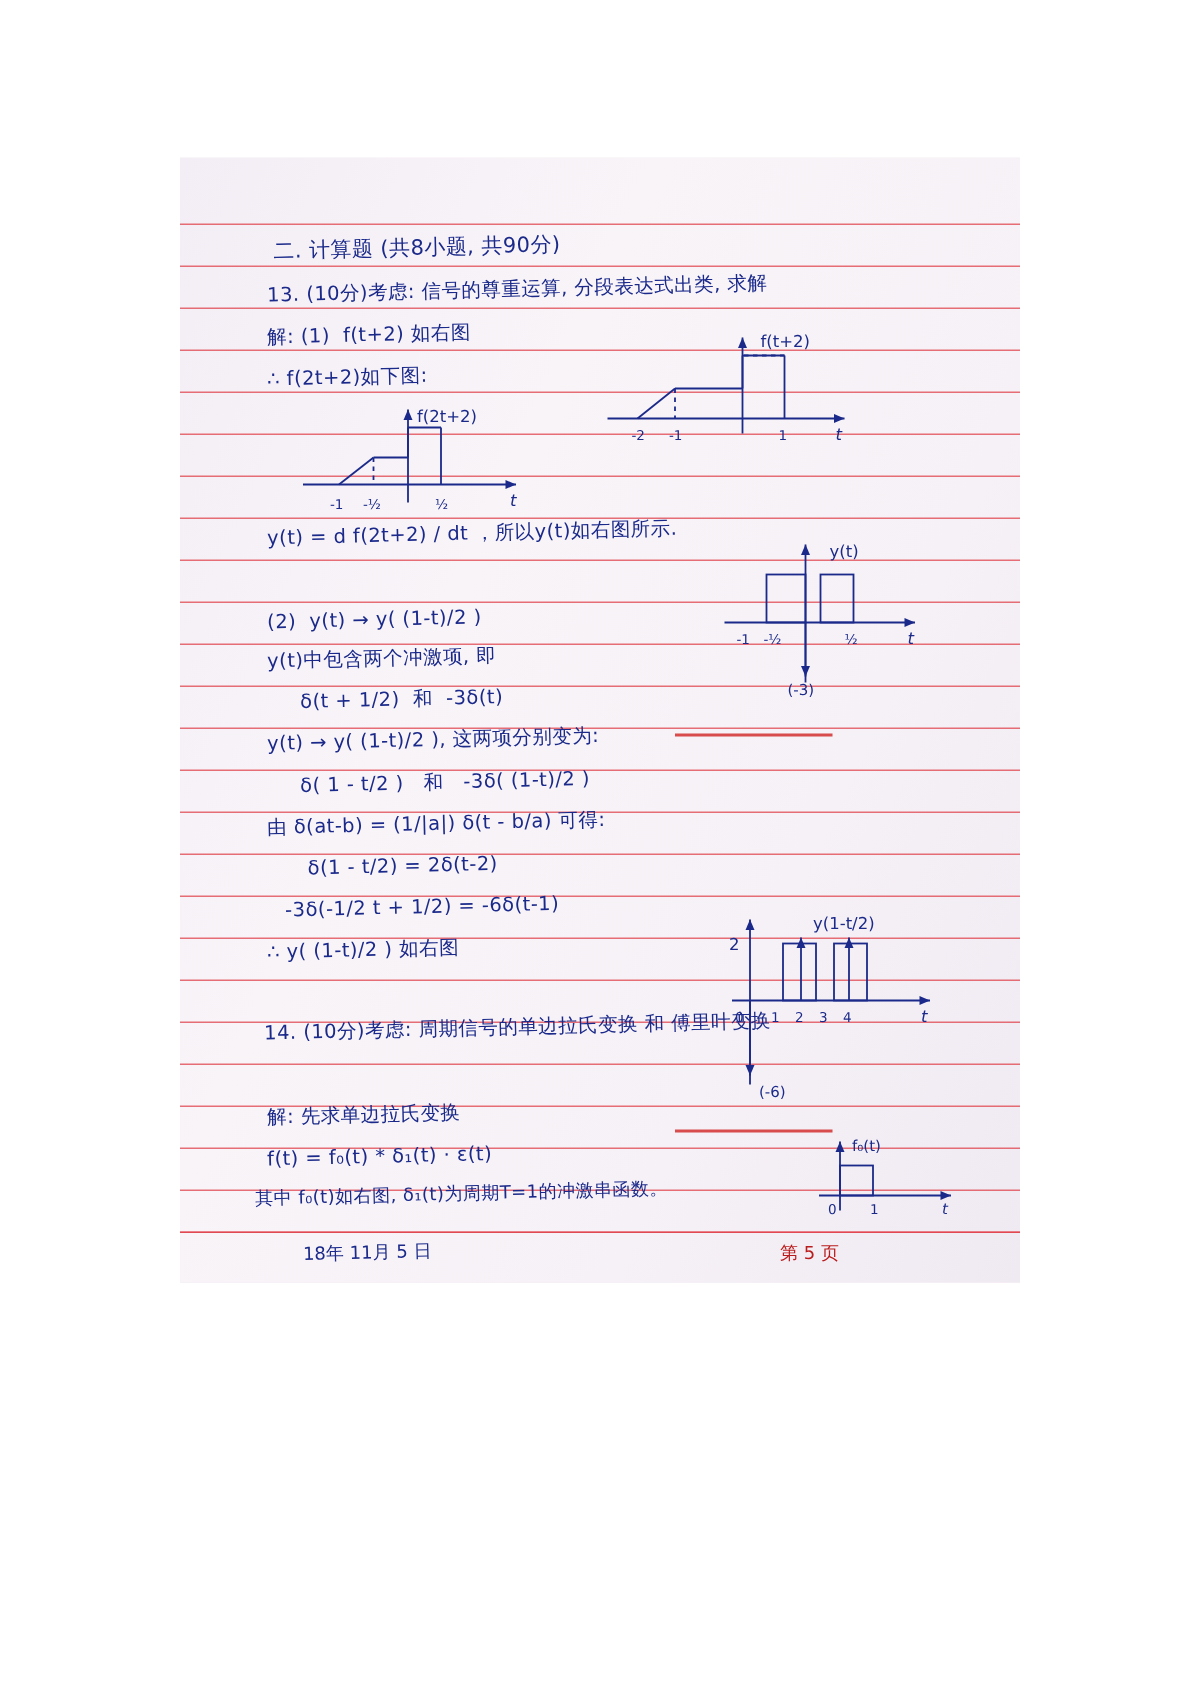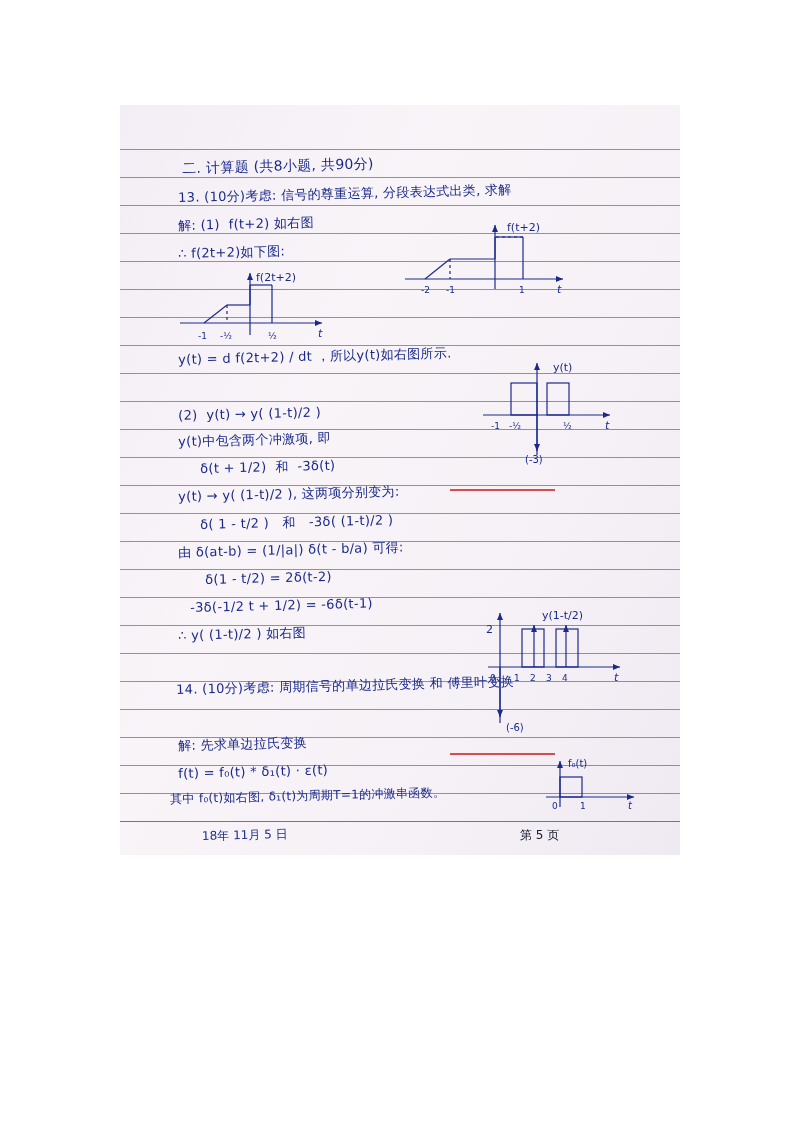--- a/index.html
+++ b/index.html
@@ -49,21 +49,21 @@
     transform-origin:left top;
   }
   .slant{transform:rotate(-1.4deg);}
   
   .fig{position:absolute;}
   .fig svg{display:block;}
   
   .footer-line{
     position:absolute;left:0;width:560px;height:1px;background:#e0404a;opacity:.8;
   }
-  .pagenum{color:#0f172a;font-family:"DejaVu Sans",sans-serif;font-size:12px;}
+  .pagenum{color:#b91c1c;font-family:"DejaVu Sans",sans-serif;font-size:12px;}
   .datestamp{color:#1b2a8a;font-family:"DejaVu Sans",sans-serif;font-size:12px;}
   
   .redbar{position:absolute;height:2px;background:#d32f2f;opacity:.85;}
 </style>
 </head>
 <body>
 
 <div id="page">
 
   <div id="scan">
@@ -150,21 +150,21 @@
           <line x1="128" y1="20" x2="100" y2="20" stroke-dasharray="3 3"></line>
         </g>
         <text x="112" y="14" font-family="DejaVu Sans, sans-serif" font-size="11" fill="#1b2a8a">f(t+2)</text>
         <text x="162" y="76" font-family="DejaVu Sans, sans-serif" font-size="11" fill="#1b2a8a" font-style="italic">t</text>
         <text x="26" y="76" font-family="DejaVu Sans, sans-serif" font-size="9" fill="#1b2a8a">-2</text>
         <text x="51" y="76" font-family="DejaVu Sans, sans-serif" font-size="9" fill="#1b2a8a">-1</text>
         <text x="124" y="76" font-family="DejaVu Sans, sans-serif" font-size="9" fill="#1b2a8a">1</text>
       </svg>
     </div>
 
-    <div class="fig" style="left:52px;top:160px">
+    <div class="fig" style="left:74px;top:160px">
       <svg width="165" height="80" viewBox="0 0 165 80">
         <g stroke="#1b2a8a" stroke-width="1.2" fill="none">
           <line x1="8" y1="58" x2="150" y2="58"></line>
           <path d="M150 58 l-7 -3 l0 6 z" fill="#1b2a8a" stroke="none"></path>
           <line x1="78" y1="70" x2="78" y2="8"></line>
           <path d="M78 8 l-3 7 l6 0 z" fill="#1b2a8a" stroke="none"></path>
           <line x1="32" y1="58" x2="55" y2="40"></line>
           <line x1="55" y1="40" x2="78" y2="40"></line>
           <line x1="78" y1="20" x2="100" y2="20"></line>
           <line x1="78" y1="40" x2="78" y2="20"></line>

